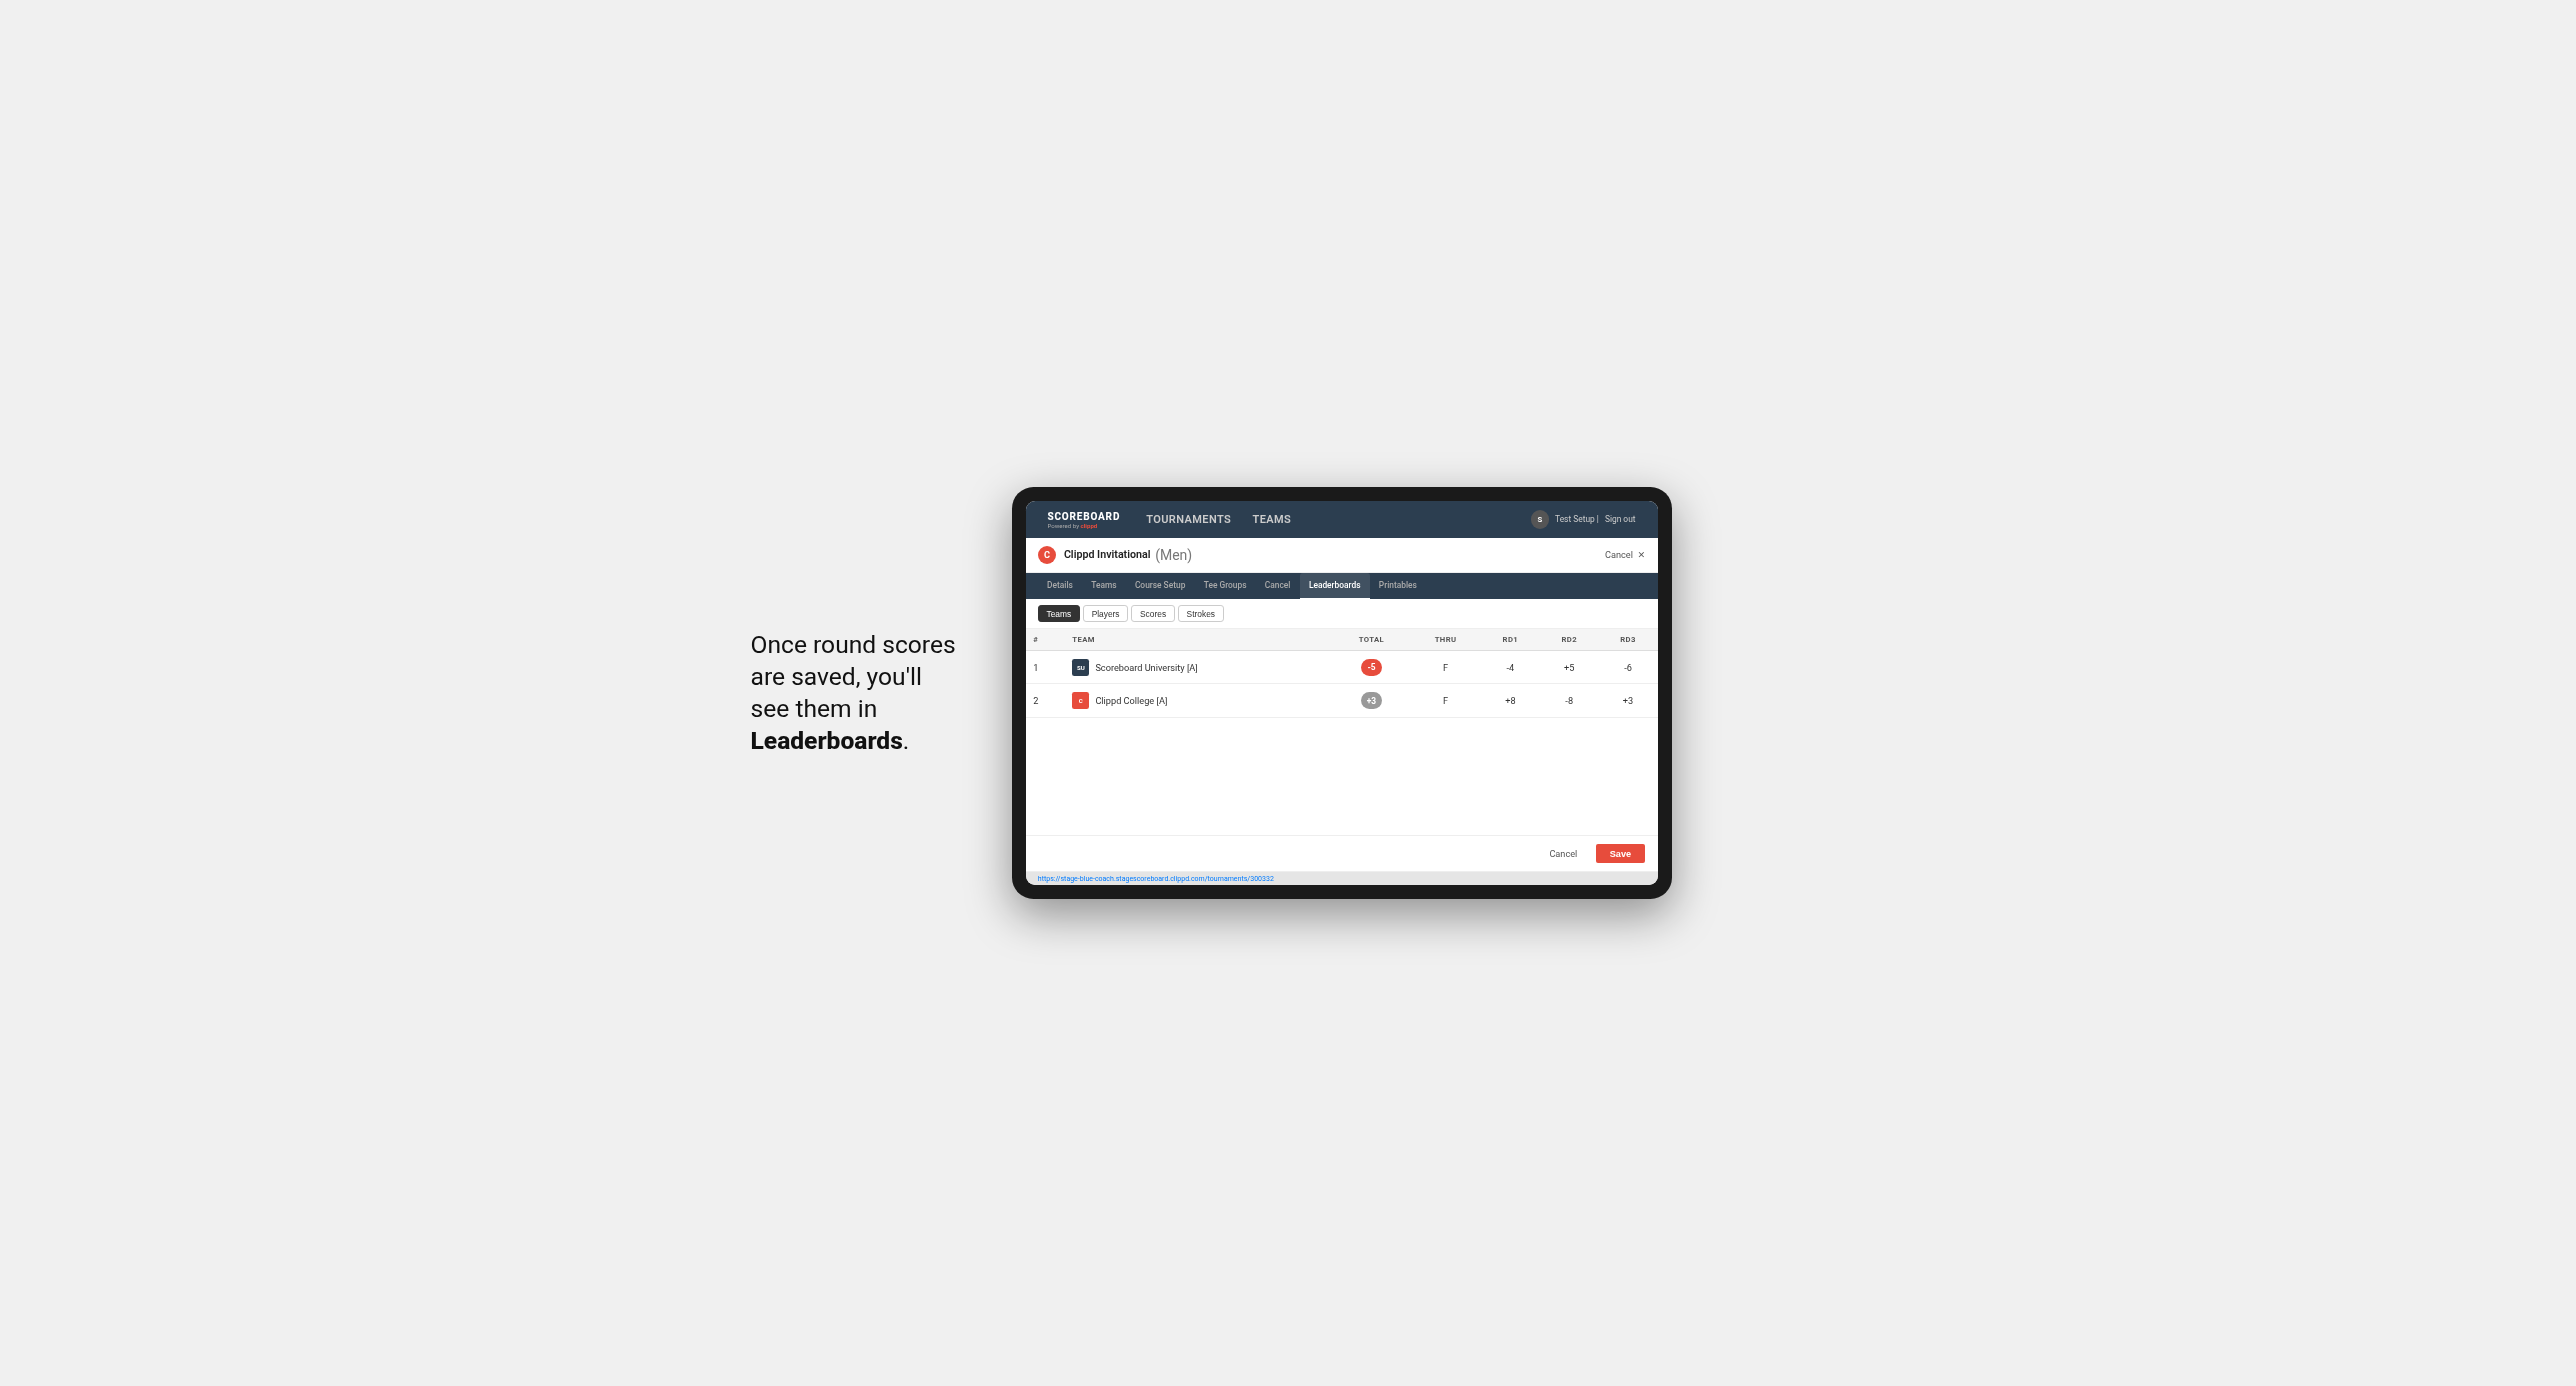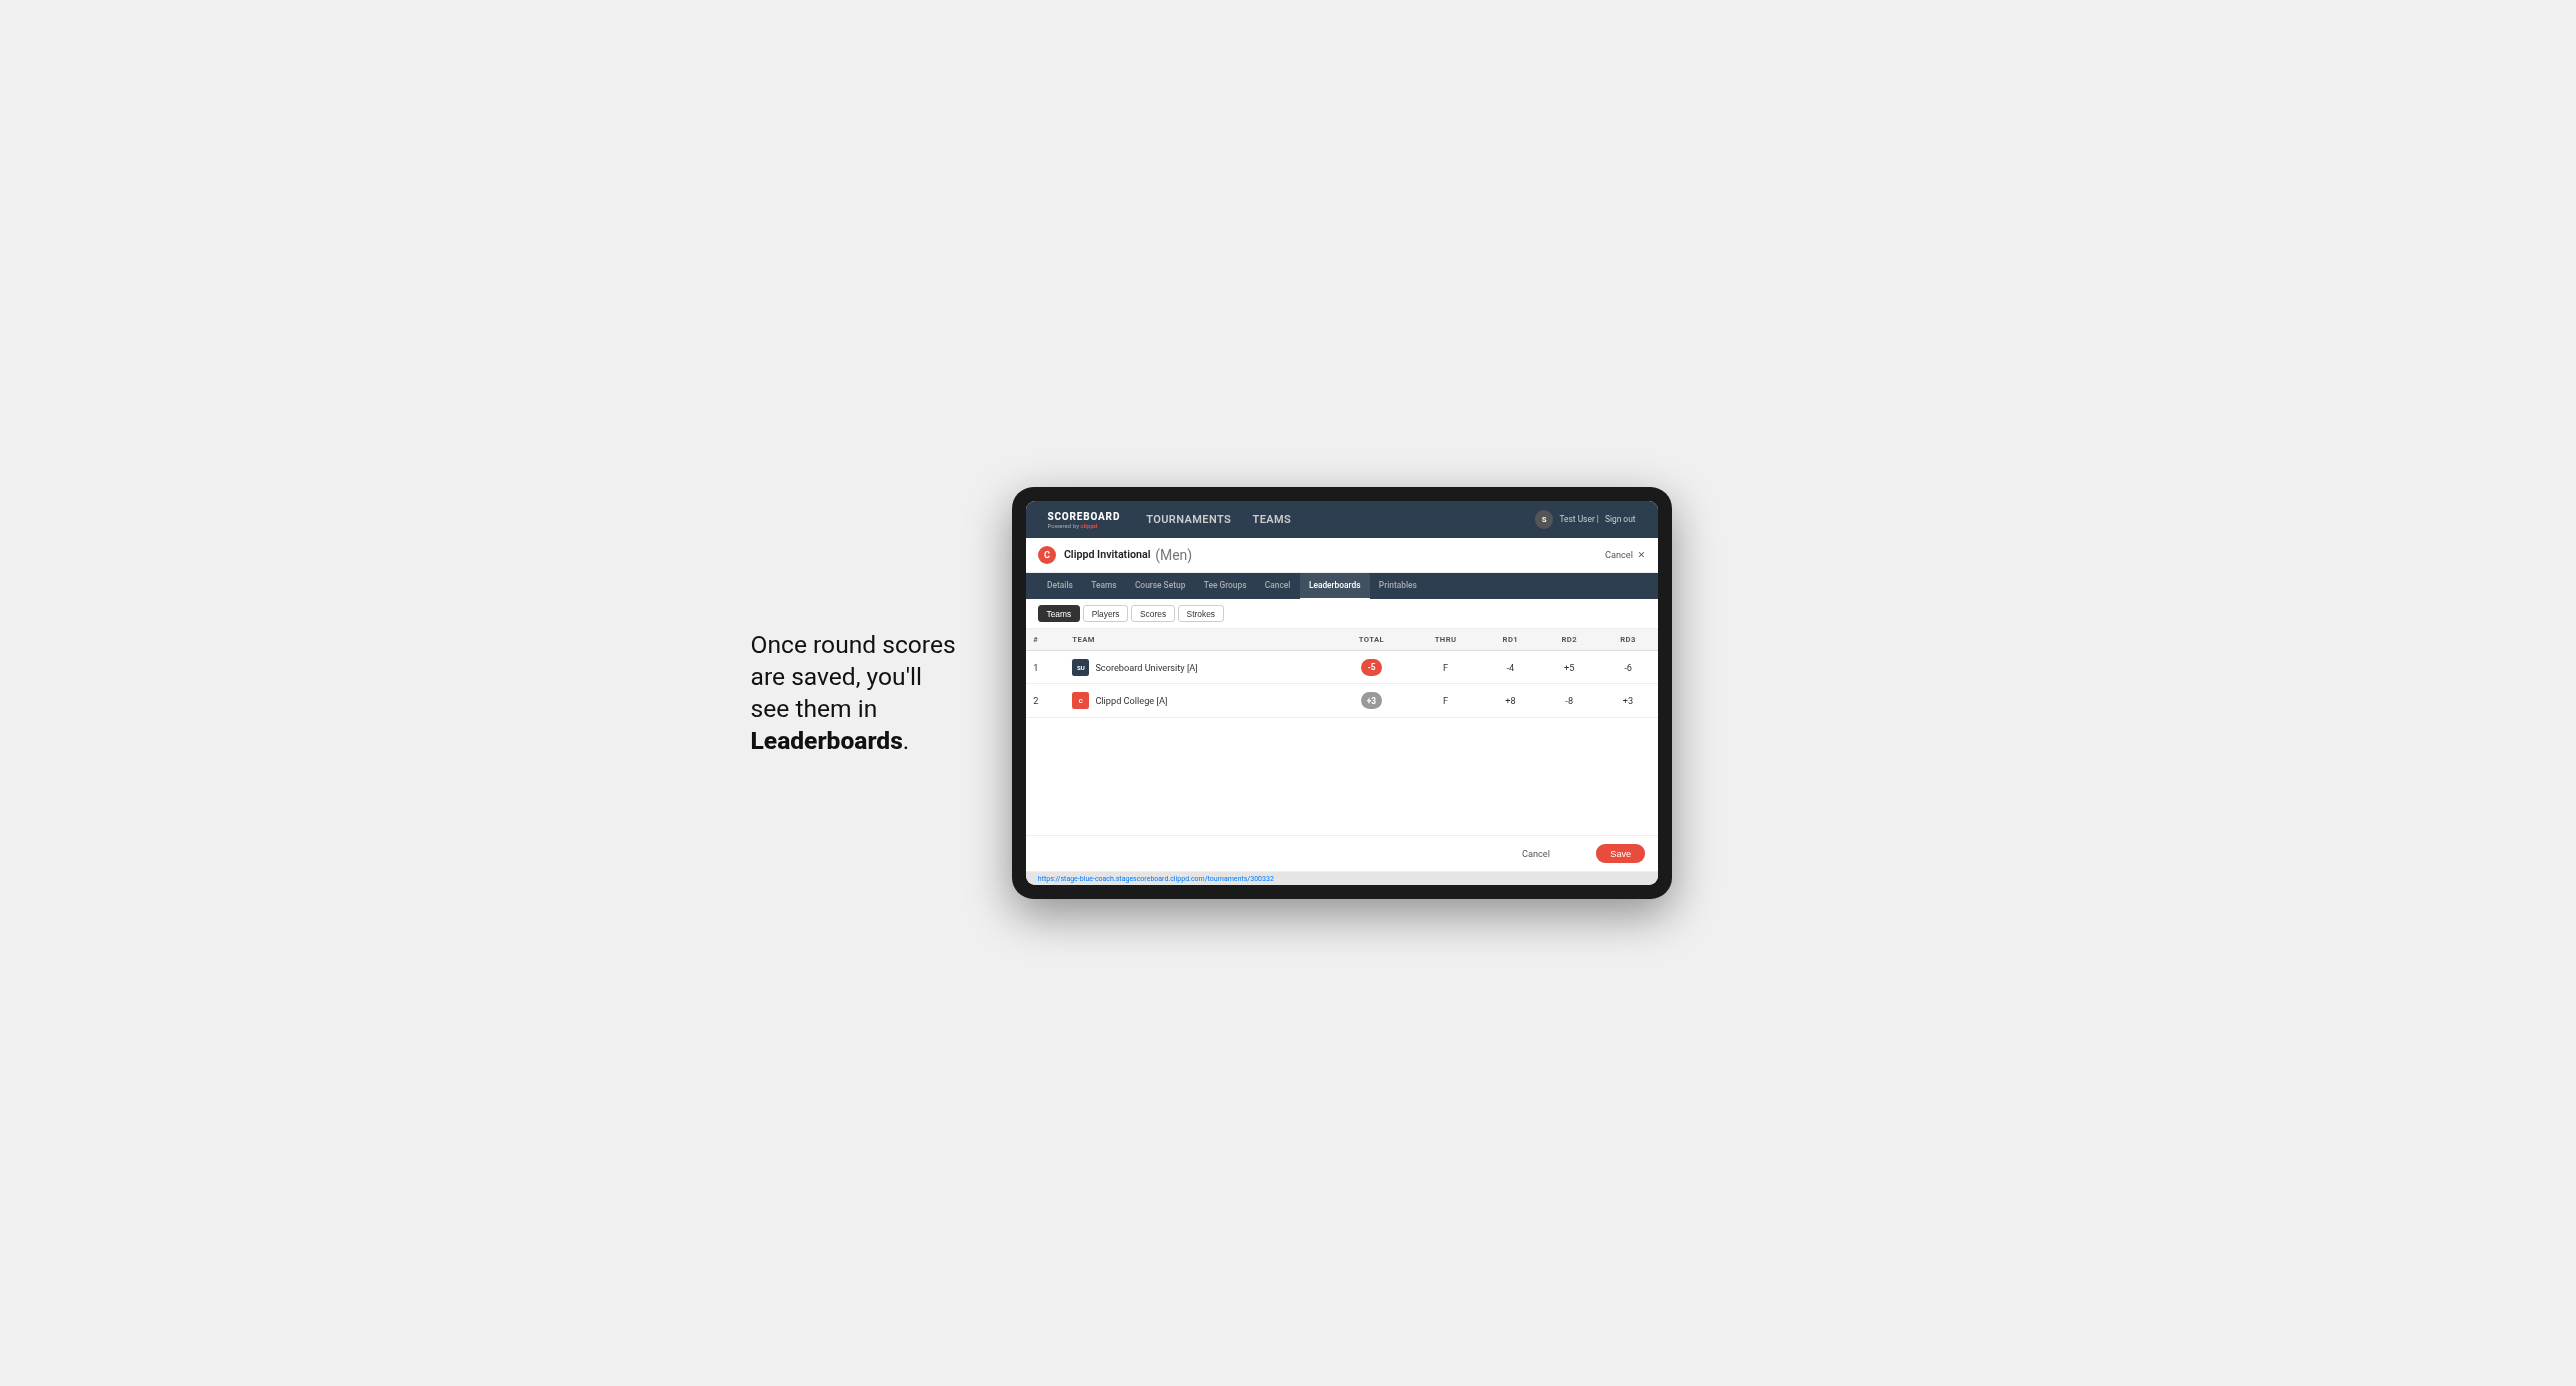--- a/index.html
+++ b/index.html
@@ -288,25 +288,24 @@
       font-size: 9.2px;
       color: #555;
       cursor: pointer;
       padding: 4.6px 10.7px;
     }
     .footer-save {
       font-size: 9.2px;
       color: #fff;
       background: #e74c3c;
       border: none;
-      border-radius: 9px;
+      border-radius: 2px;
       padding: 4.6px 14px;
       cursor: pointer;
-      font-weight: 400;
-      margin-left: 28px;
+      font-weight: 700;
     }
     .url-bar {
       background: #e5e5e5;
       padding: 2.3px 12.3px;
       font-size: 7px;
       color: #007bff;
       border-top: 0.8px solid #eee;
     }
   </style>
 </head>
@@ -330,21 +329,21 @@
             <span>Powered by</span>
             <span class="logo-clippd">clippd</span>
           </span>
         </div>
         <div class="nav-links">
           <div class="nav-link">TOURNAMENTS</div>
           <div class="nav-link">TEAMS</div>
         </div>
         <div class="nav-right">
           <div class="user-avatar">S</div>
-          <span class="nav-user-text">Test User |</span>
+          <span class="nav-user-text">Test Setup |</span>
           <span class="nav-signout">Sign out</span>
         </div>
       </div>
 
       <div class="tournament-header">
         <div class="tournament-icon">C</div>
         <span class="tournament-title">Clippd Invitational</span>
         <span class="tournament-subtitle">(Men)</span>
         <div class="cancel-btn-header">
           <span>Cancel</span>

